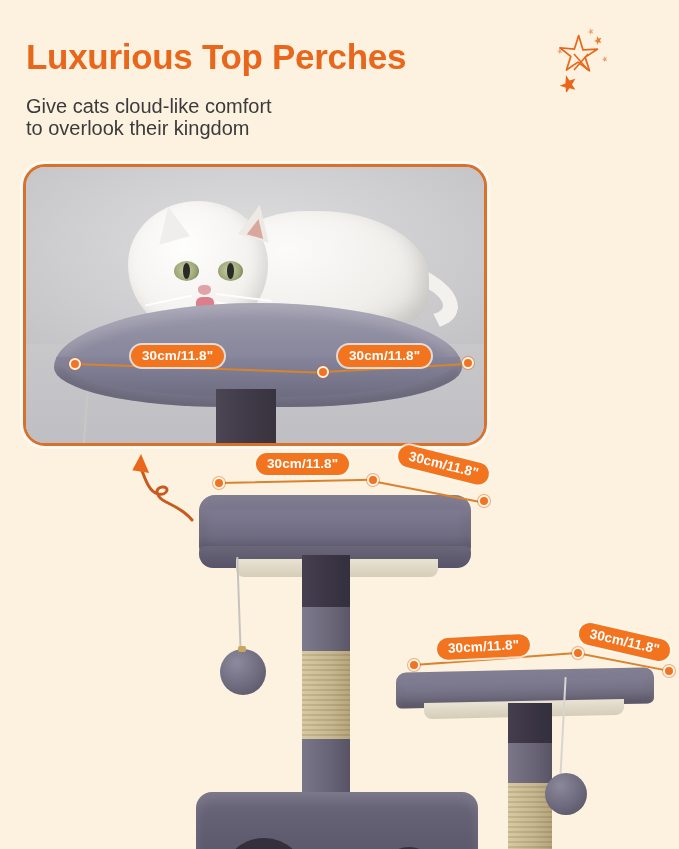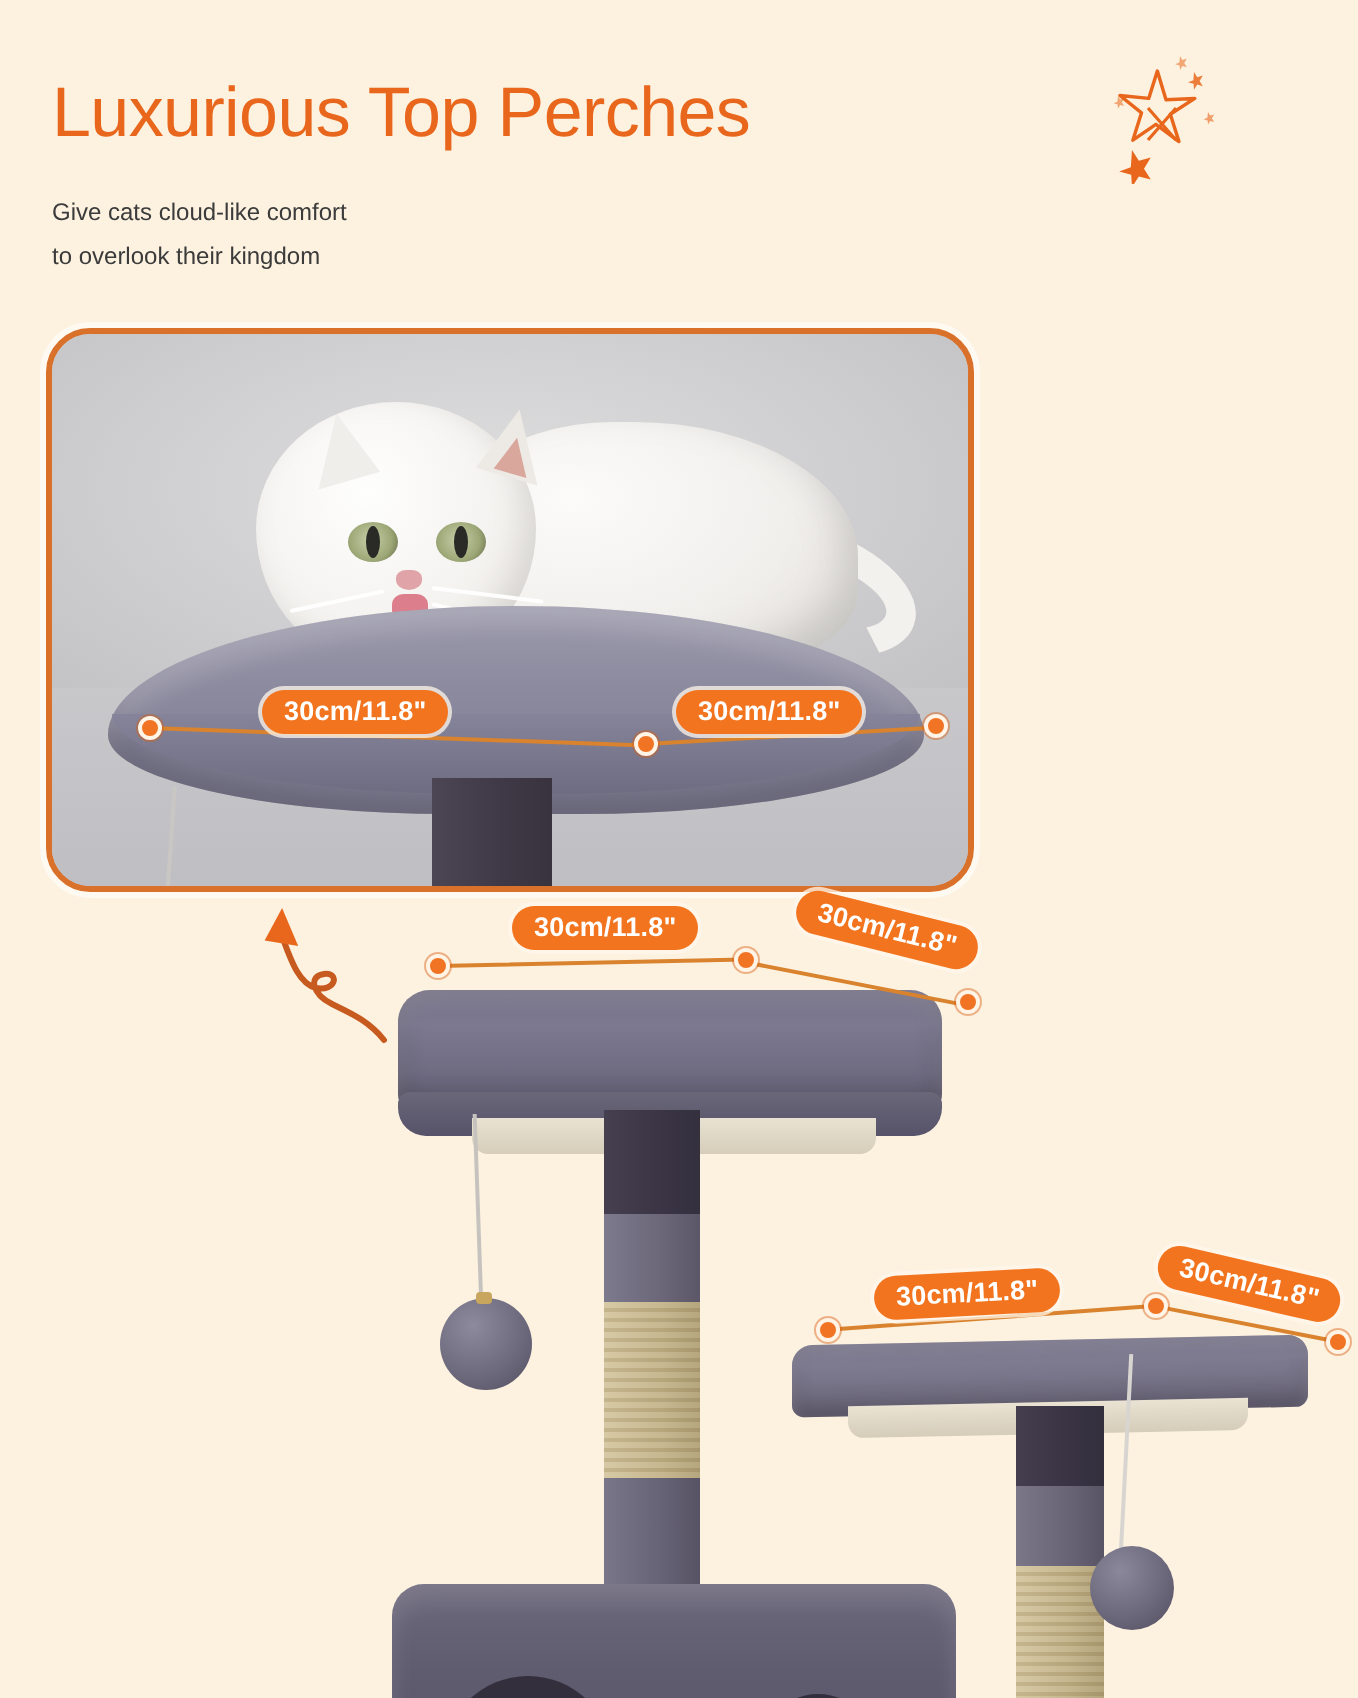--- a/index.html
+++ b/index.html
@@ -8,26 +8,26 @@
     background:#FDF2E0;
     font-family:"Liberation Sans", sans-serif;
     position:relative;
     overflow:hidden;
   }
   #stage { position:absolute; inset:0; width:679px; height:849px; }
 
   
   .title {
     position:absolute; left:26px; top:37px;
-    font-size:35px; font-weight:normal; letter-spacing:-0.3px;
+    font-size:35px; font-weight:bold; letter-spacing:-0.3px;
     color:#E8671C; white-space:nowrap;
   }
   .subtitle {
     position:absolute; left:26px; top:95px;
-    font-size:12px; line-height:22px; color:#3B3B3B;
+    font-size:20px; line-height:22px; color:#3B3B3B;
     white-space:pre-line;
   }
   .sparkle { position:absolute; left:552px; top:26px; width:60px; height:66px; }
 
   
   .photo-frame {
     position:absolute; left:23px; top:164px; width:464px; height:282px;
     border:3px solid #D9712A; border-radius:22px;
     background:#CBCBCD; overflow:hidden;
     box-shadow:0 0 0 3px rgba(255,255,255,.55);

